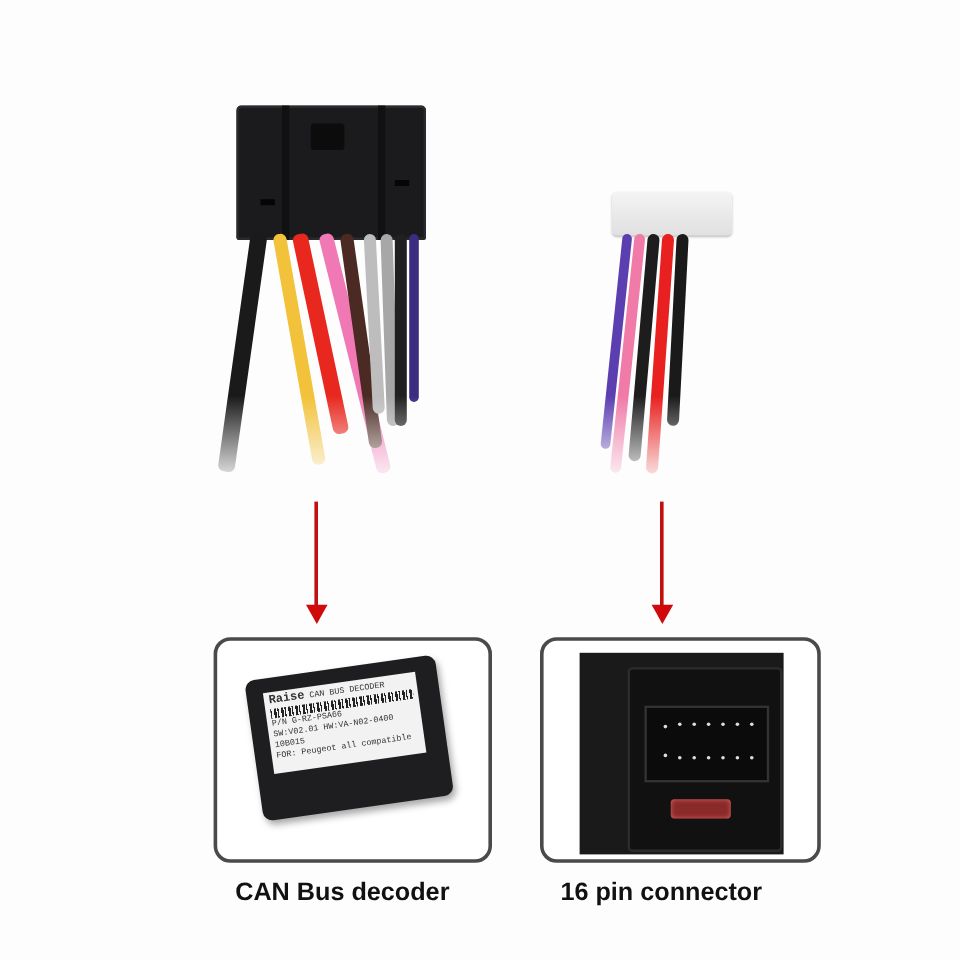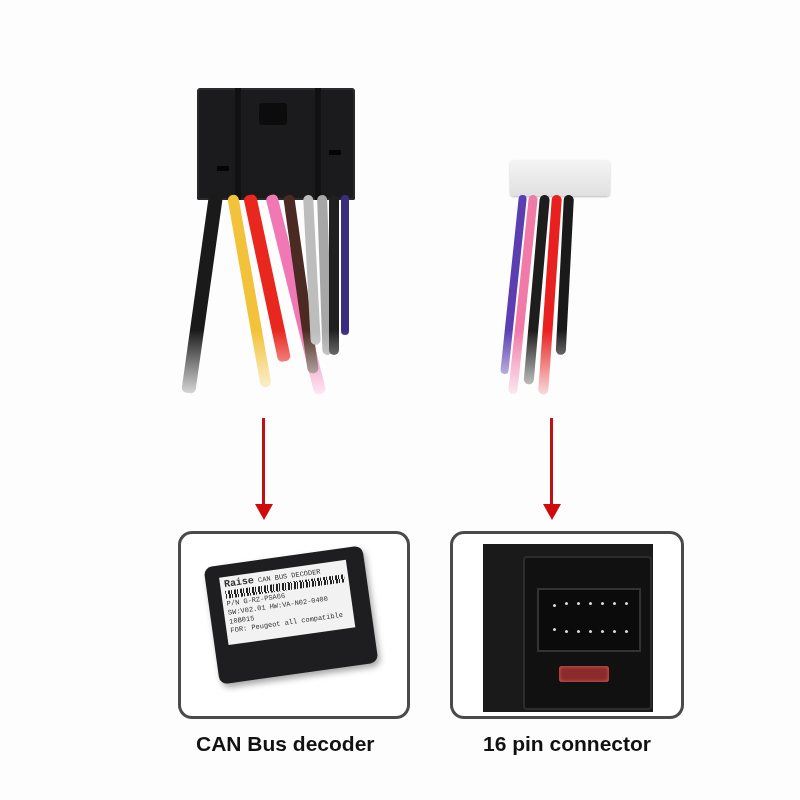--- a/index.html
+++ b/index.html
@@ -97,13 +97,13 @@
           <div class="pin" style="left:62px;top:40px"></div>
           <div class="pin" style="left:74px;top:40px"></div>
           <div class="pin" style="left:86px;top:40px"></div>
       </div>
       <div class="fuse"></div>
     </div>
   </div>
 </div>
 
 <div class="caption" style="left:196px">CAN Bus decoder</div>
-<div class="caption" style="left:483px">16 pin connector</div>
+<div class="caption" style="left:467px">16 pin connector</div>
 
 </body></html>

